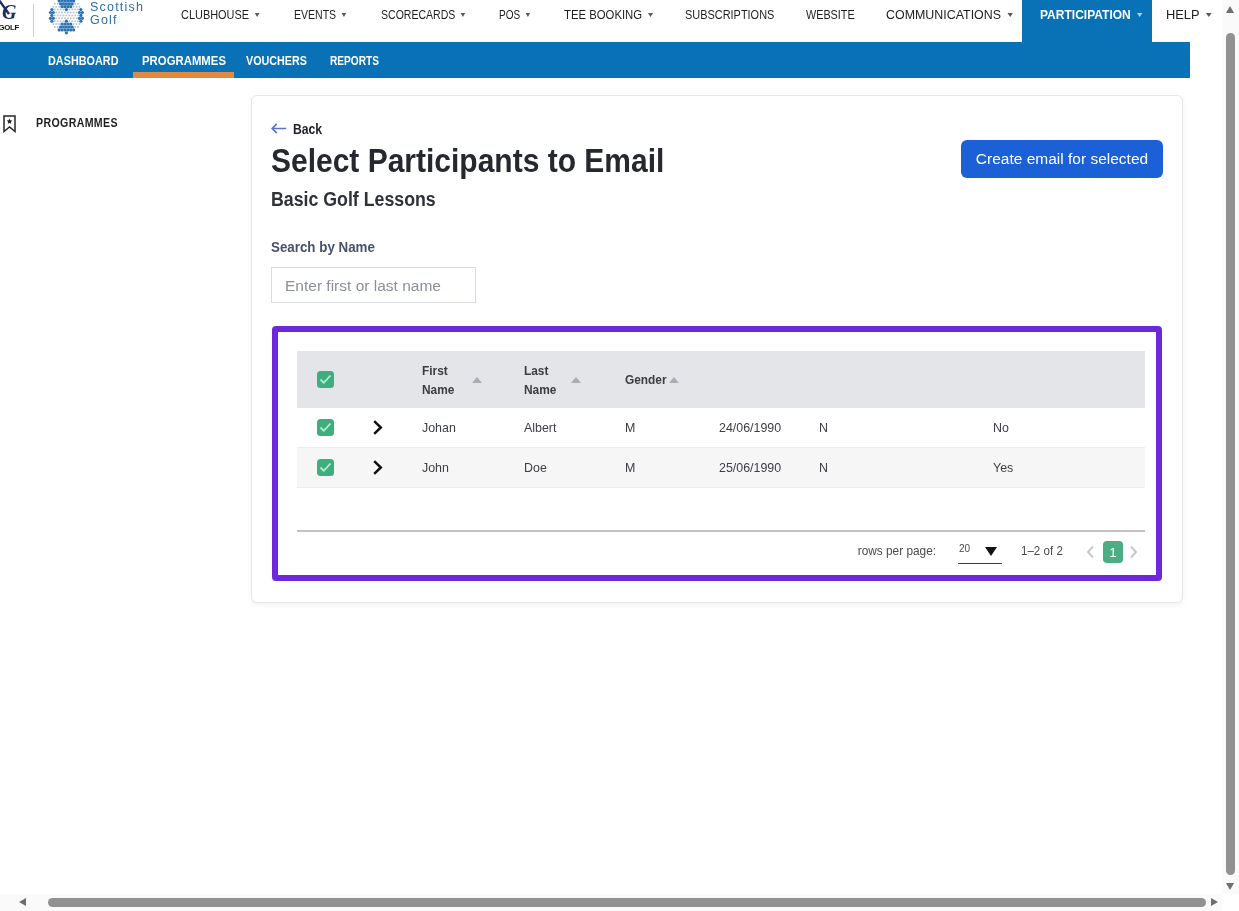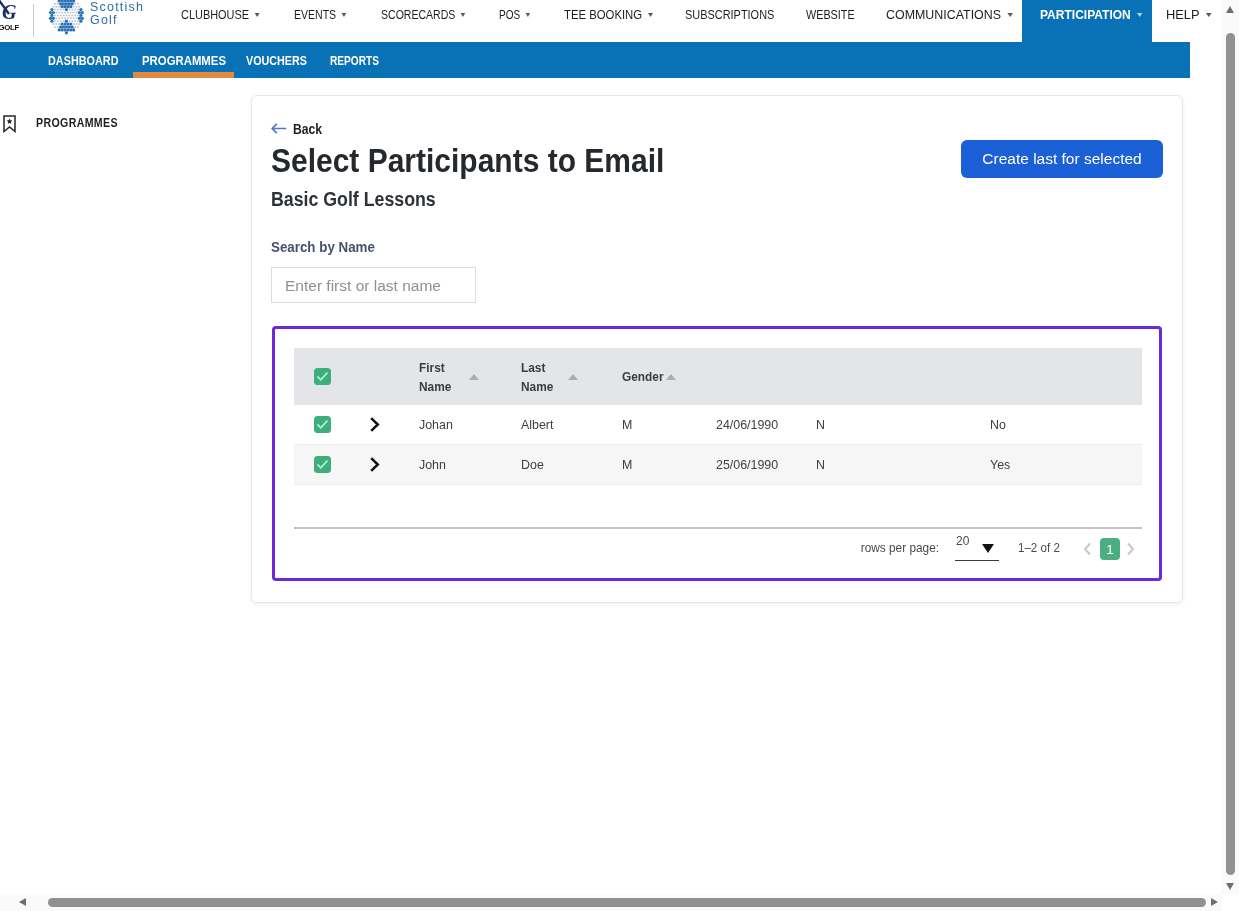--- a/index.html
+++ b/index.html
@@ -43,21 +43,21 @@
   transform:scaleX(0.89); transform-origin:0 0;}
 #search-input { position:absolute; left:19px; top:171px; width:205px; height:36px;
   border:1px solid #d9dde1; border-radius:0; }
 #search-input span { position:absolute; left:13px; top:9px; font-size:15.5px; color:#8b9197; }
 #cbtn { position:absolute; left:709px; top:44px; width:202px; height:38px; background:#1b60d6;
   border-radius:6px; display:flex; align-items:center; justify-content:center;
   font-size:15.5px; color:#fff; }
 
 
 #tcont { position:absolute; left:20px; top:230px; width:890px; height:255px;
-  border:3px solid #6d28d9; border-radius:4px; background:#fff;}
+  border:6px solid #6d28d9; border-radius:4px; background:#fff;}
 #thead { position:absolute; left:19px; top:19px; width:848px; height:57px; background:#e3e5e8; }
 .trow { position:absolute; left:19px; width:848px; height:40px; }
 #row1 { top:76px; background:#fff; border-bottom:1px solid #ececec;}
 #row2 { top:116px; background:#f6f6f7; border-bottom:1px solid #ececec;}
 .cell { position:absolute; top:0; height:100%; display:flex; align-items:center; }
 .htext { font-size:13.5px; font-weight:bold; color:#3c3c3c; line-height:19px;
   transform:scaleX(0.88); transform-origin:0 50%; }
 .ctext { font-size:13.5px; color:#3b3f43; transform:scaleX(0.92); transform-origin:0 50%; }
 .sarrow { width:0; height:0; border-left:5.5px solid transparent; border-right:5.5px solid transparent;
   border-bottom:6px solid #a9aeb4; display:inline-block; flex-shrink:0;}
@@ -231,21 +231,21 @@
   <svg id="back-arrow" width="16" height="11" viewBox="0 0 16 11">
     <path d="M 5.8 0.8 L 1.2 5.5 L 5.8 10.2 M 1.2 5.5 L 15.2 5.5" stroke="#5b74c8" stroke-width="1.7" fill="none"></path>
   </svg>
   <div id="back-text">Back</div>
   <div id="h1">Select Participants to Email</div>
   <div id="h2">Basic Golf Lessons</div>
   <div id="search-label">Search by Name</div>
   <div id="search-input">
       <span>Enter first or last name</span>
     </div>
-  <div id="cbtn">Create last for selected</div>
+  <div id="cbtn">Create email for selected</div>
 
   <div id="tcont">
     <div id="thead">
       <div class="cell" style="left:0;width:60px;padding-left:20px">
         <div class="checkbox">
             <svg width="13" height="11" viewBox="0 0 13 11">
               <path d="M1.5 5.5 L4.8 8.8 L11.5 1.5" stroke="#b0f0cf" stroke-width="1.8" fill="none"></path>
             </svg>
           </div>
       </div>
@@ -322,21 +322,21 @@
         </div>
       <div class="cell" style="left:502px;width:174px;padding-left:20px">
           <span class="ctext">N</span>
         </div>
       <div class="cell" style="left:676px;width:172px;padding-left:20px">
           <span class="ctext">Yes</span>
         </div>
     </div>
     <div id="hr"></div>
     <div class="pag" style="right:220px;top:211px;transform:scaleX(0.91);transform-origin:100% 0;">rows per page:</div>
-    <div class="pag" style="left:681px;top:205px;font-size:12px;text-align:center;">20</div>
+    <div class="pag" style="left:681px;top:211px;font-size:10px;text-align:center;">20</div>
     <div class="abs" style="left:680px;top:231px;width:44px;height:1px;background:#3a3a3a"></div>
     <div class="tri" style="left:707px;top:215px;border-left:6.75px solid transparent;border-right:6.75px solid transparent;border-top:9.5px solid #131313;"></div>
     <div class="pag" style="left:743px;top:211px;transform:scaleX(0.89);transform-origin:0 0;">1–2 of 2</div>
     <svg class="abs" style="left:808px;top:213px" width="9" height="14" viewBox="0 0 9 14">
         <path d="M7 1.5 L2 7 L7 12.5" stroke="#c8c8c8" stroke-width="2" fill="none"></path>
       </svg>
     <div id="pgbox">1</div>
     <svg class="abs" style="left:851px;top:213px" width="9" height="14" viewBox="0 0 9 14">
         <path d="M2 1.5 L7 7 L2 12.5" stroke="#c8c8c8" stroke-width="2" fill="none"></path>
       </svg>

